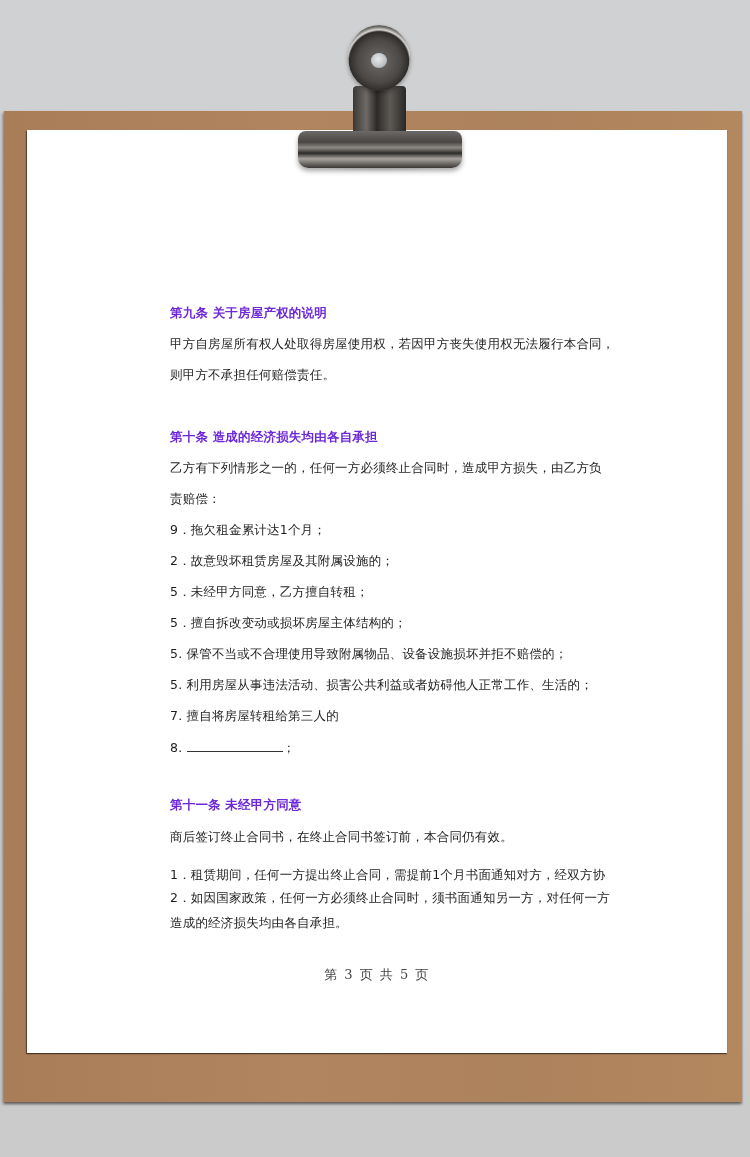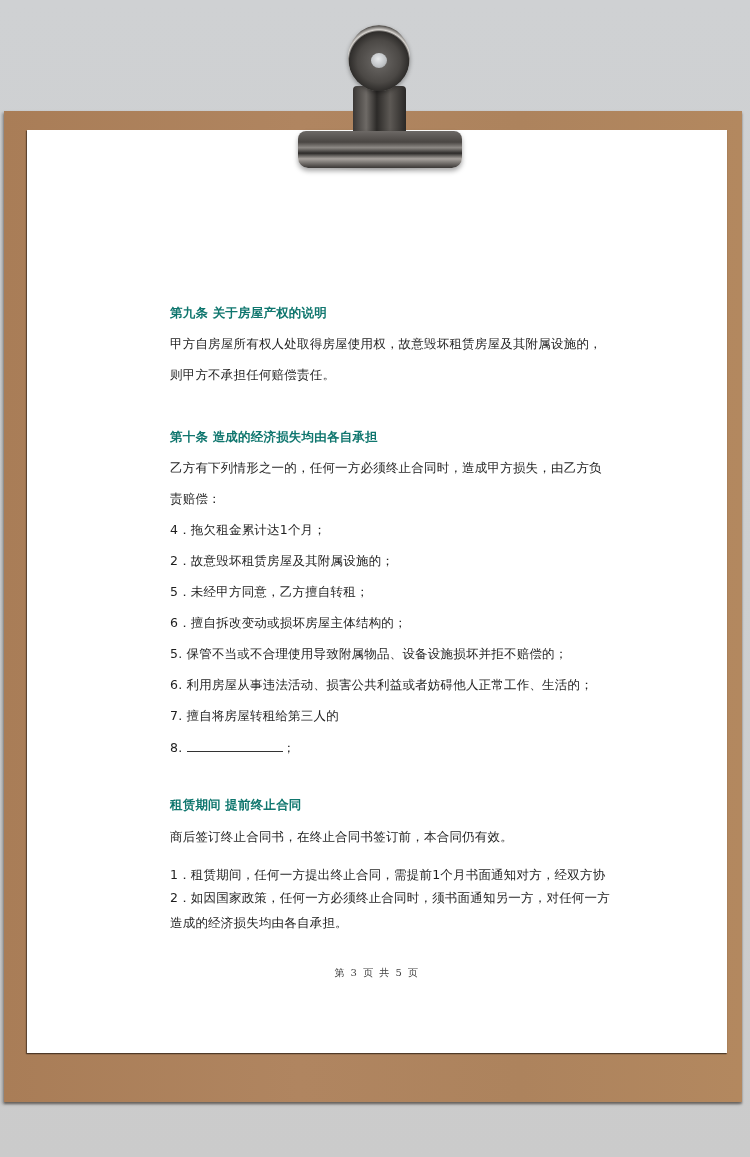--- a/index.html
+++ b/index.html
@@ -41,59 +41,59 @@
       position: absolute; left: 298px; top: 131px; width: 164px; height: 37px;
       border-radius: 8px 8px 10px 10px;
       background: linear-gradient(180deg, #6d6966 0%, #4a4643 30%, #8d8985 45%, #2d2b29 60%, #a8a39e 75%, #3a3735 100%);
       box-shadow: 0 3px 5px rgba(0,0,0,0.35);
     }
     .content {
       position: absolute; left: 170px; top: 0; width: 430px;
       color: #1e1e1e; font-size: 12.5px;
     }
     .line { position: absolute; left: 0; white-space: nowrap; line-height: 16px; letter-spacing: 0.2px; }
-    .title { font-weight: bold; color: #0f766e; }
+    .title { font-weight: bold; color: #6d28d9; }
     .blank { display: inline-block; width: 96px; border-bottom: 1px solid #333; height: 12px; vertical-align: baseline; }
     .footer {
       position: absolute; left: 27px; width: 700px; top: 966px; text-align: center;
-      font-family: "DejaVu Serif", "Liberation Serif", serif; font-size: 10px; color: #444; letter-spacing: 1.5px;
+      font-family: "DejaVu Serif", "Liberation Serif", serif; font-size: 13px; color: #444; letter-spacing: 1.5px;
     }
   </style>
 </head>
 <body>
 
 <div class="board"></div>
 <div class="paper"></div>
 
 <div class="clip-shadow"></div>
 <div class="clip-neck"></div>
 <div class="clip-ring"></div>
 <div class="clip-hole"></div>
 <div class="clip-base"></div>
 
 <div class="content">
 
   <div class="line title" style="top:305px">第九条  关于房屋产权的说明</div>
-  <div class="line" style="top:336px">甲方自房屋所有权人处取得房屋使用权，故意毁坏租赁房屋及其附属设施的，</div>
+  <div class="line" style="top:336px">甲方自房屋所有权人处取得房屋使用权，若因甲方丧失使用权无法履行本合同，</div>
   <div class="line" style="top:367px">则甲方不承担任何赔偿责任。</div>
 
   <div class="line title" style="top:429px">第十条  造成的经济损失均由各自承担</div>
   <div class="line" style="top:460px">乙方有下列情形之一的，任何一方必须终止合同时，造成甲方损失，由乙方负</div>
   <div class="line" style="top:491px">责赔偿：</div>
-  <div class="line" style="top:522px">4．拖欠租金累计达1个月；</div>
+  <div class="line" style="top:522px">9．拖欠租金累计达1个月；</div>
   <div class="line" style="top:553px">2．故意毁坏租赁房屋及其附属设施的；</div>
   <div class="line" style="top:584px">5．未经甲方同意，乙方擅自转租；</div>
-  <div class="line" style="top:615px">6．擅自拆改变动或损坏房屋主体结构的；</div>
+  <div class="line" style="top:615px">5．擅自拆改变动或损坏房屋主体结构的；</div>
   <div class="line" style="top:646px">5. 保管不当或不合理使用导致附属物品、设备设施损坏并拒不赔偿的；</div>
-  <div class="line" style="top:677px">6. 利用房屋从事违法活动、损害公共利益或者妨碍他人正常工作、生活的；</div>
+  <div class="line" style="top:677px">5. 利用房屋从事违法活动、损害公共利益或者妨碍他人正常工作、生活的；</div>
   <div class="line" style="top:708px">7. 擅自将房屋转租给第三人的</div>
   <div class="line" style="top:739px">
     <span>8. </span><span class="blank"></span><span>；</span>
   </div>
 
-  <div class="line title" style="top:797px">租赁期间  提前终止合同</div>
+  <div class="line title" style="top:797px">第十一条  未经甲方同意</div>
   <div class="line" style="top:867px">1．租赁期间，任何一方提出终止合同，需提前1个月书面通知对方，经双方协</div>
   <div class="line" style="top:829px">商后签订终止合同书，在终止合同书签订前，本合同仍有效。</div>
   <div class="line" style="top:890px">2．如因国家政策，任何一方必须终止合同时，须书面通知另一方，对任何一方</div>
   <div class="line" style="top:915px">造成的经济损失均由各自承担。</div>
 </div>
 
 <div class="footer">第 3 页 共 5 页</div>
 
 </body></html>

